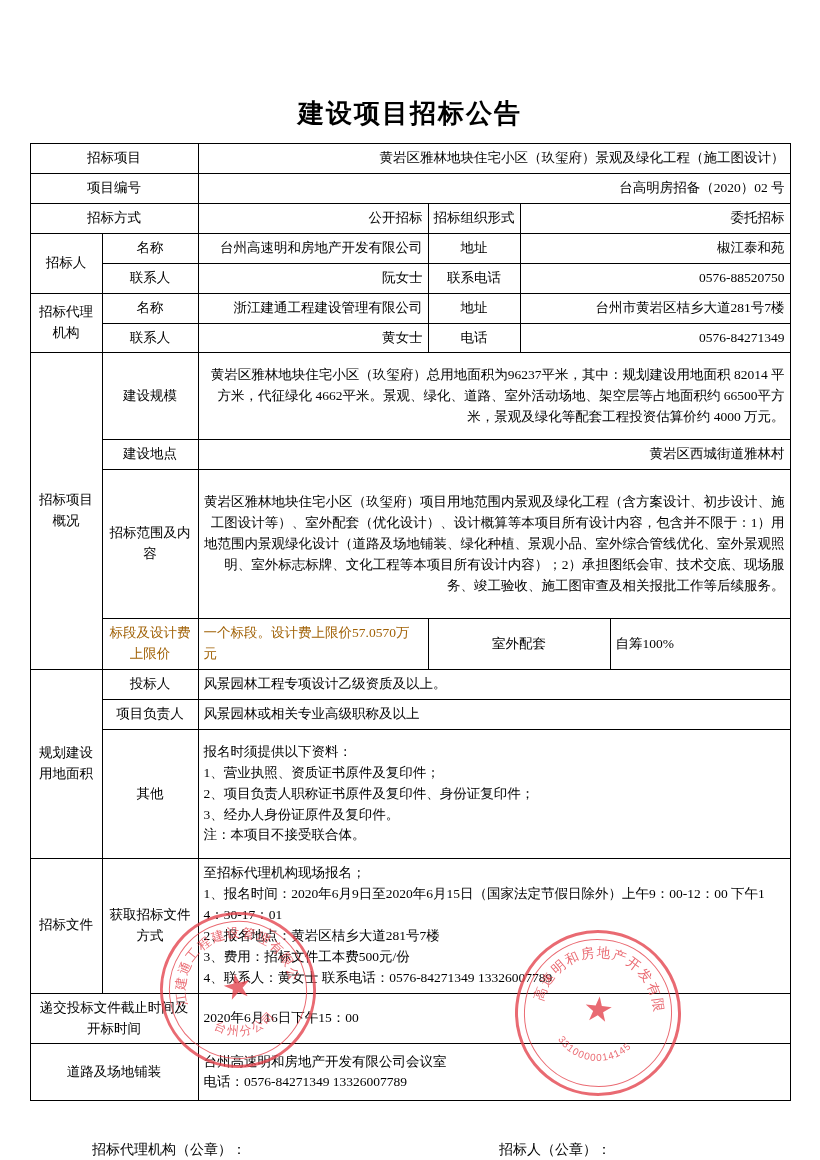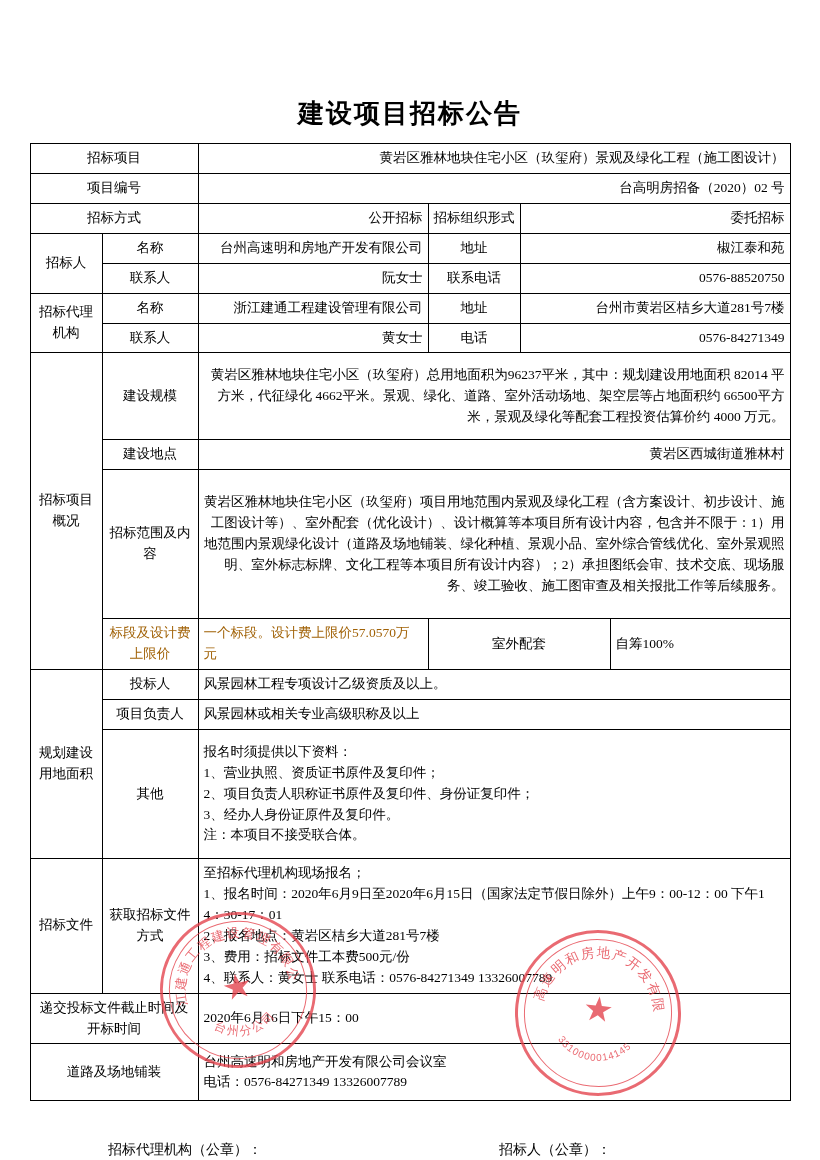--- a/index.html
+++ b/index.html
@@ -59,21 +59,21 @@
 
   
   .sign-area {
     position: relative;
     width: 760px;
     margin: 0 auto;
     height: 130px;
   }
   .sign-left {
     position: absolute;
-    left: 78px;
+    left: 62px;
     top: 40px;
     font-size: 14px;
   }
   .sign-right {
     position: absolute;
     left: 469px;
     top: 40px;
     font-size: 14px;
   }
 

